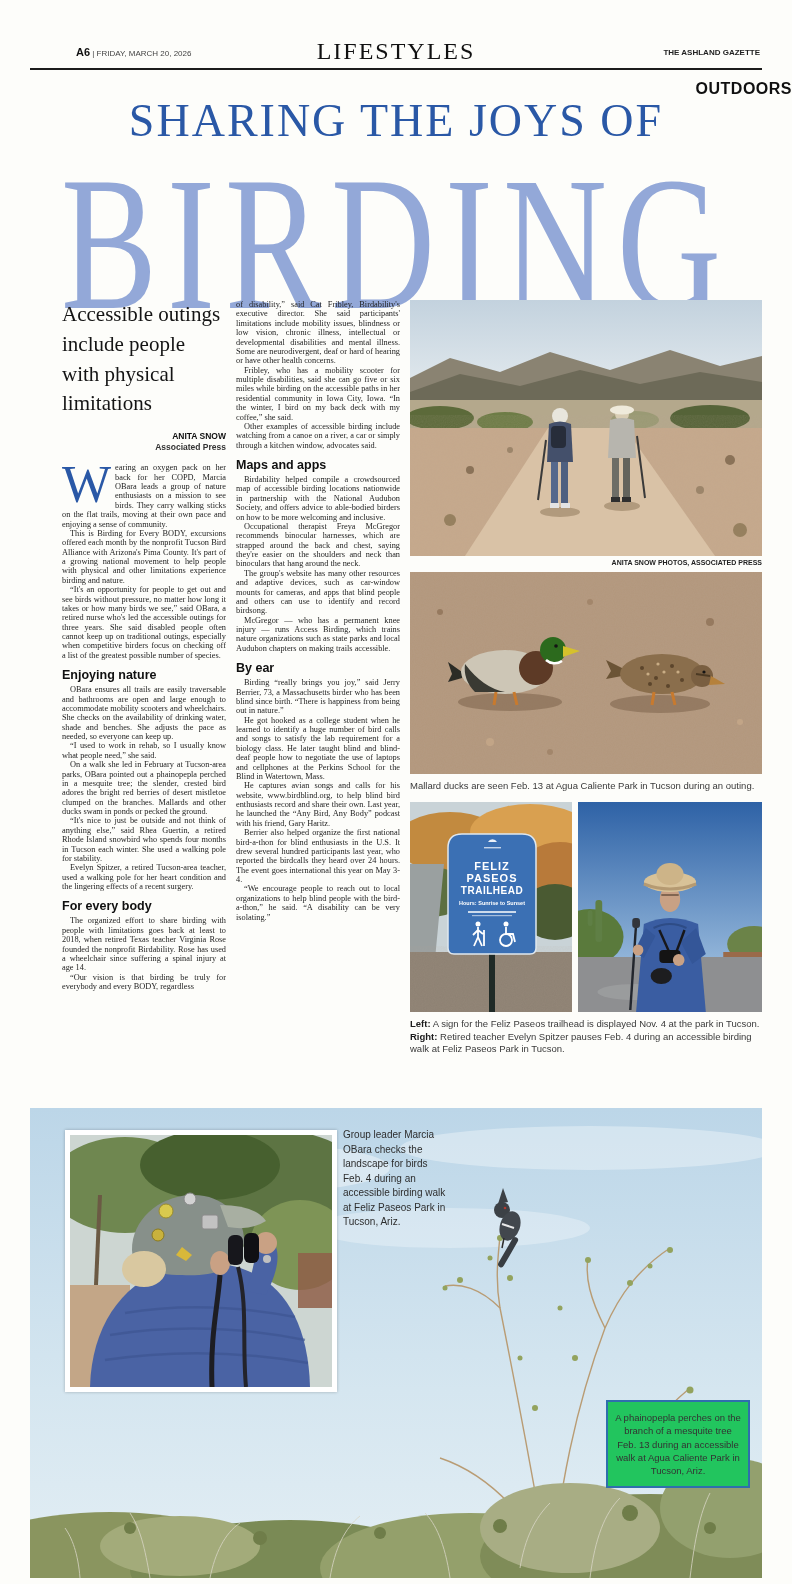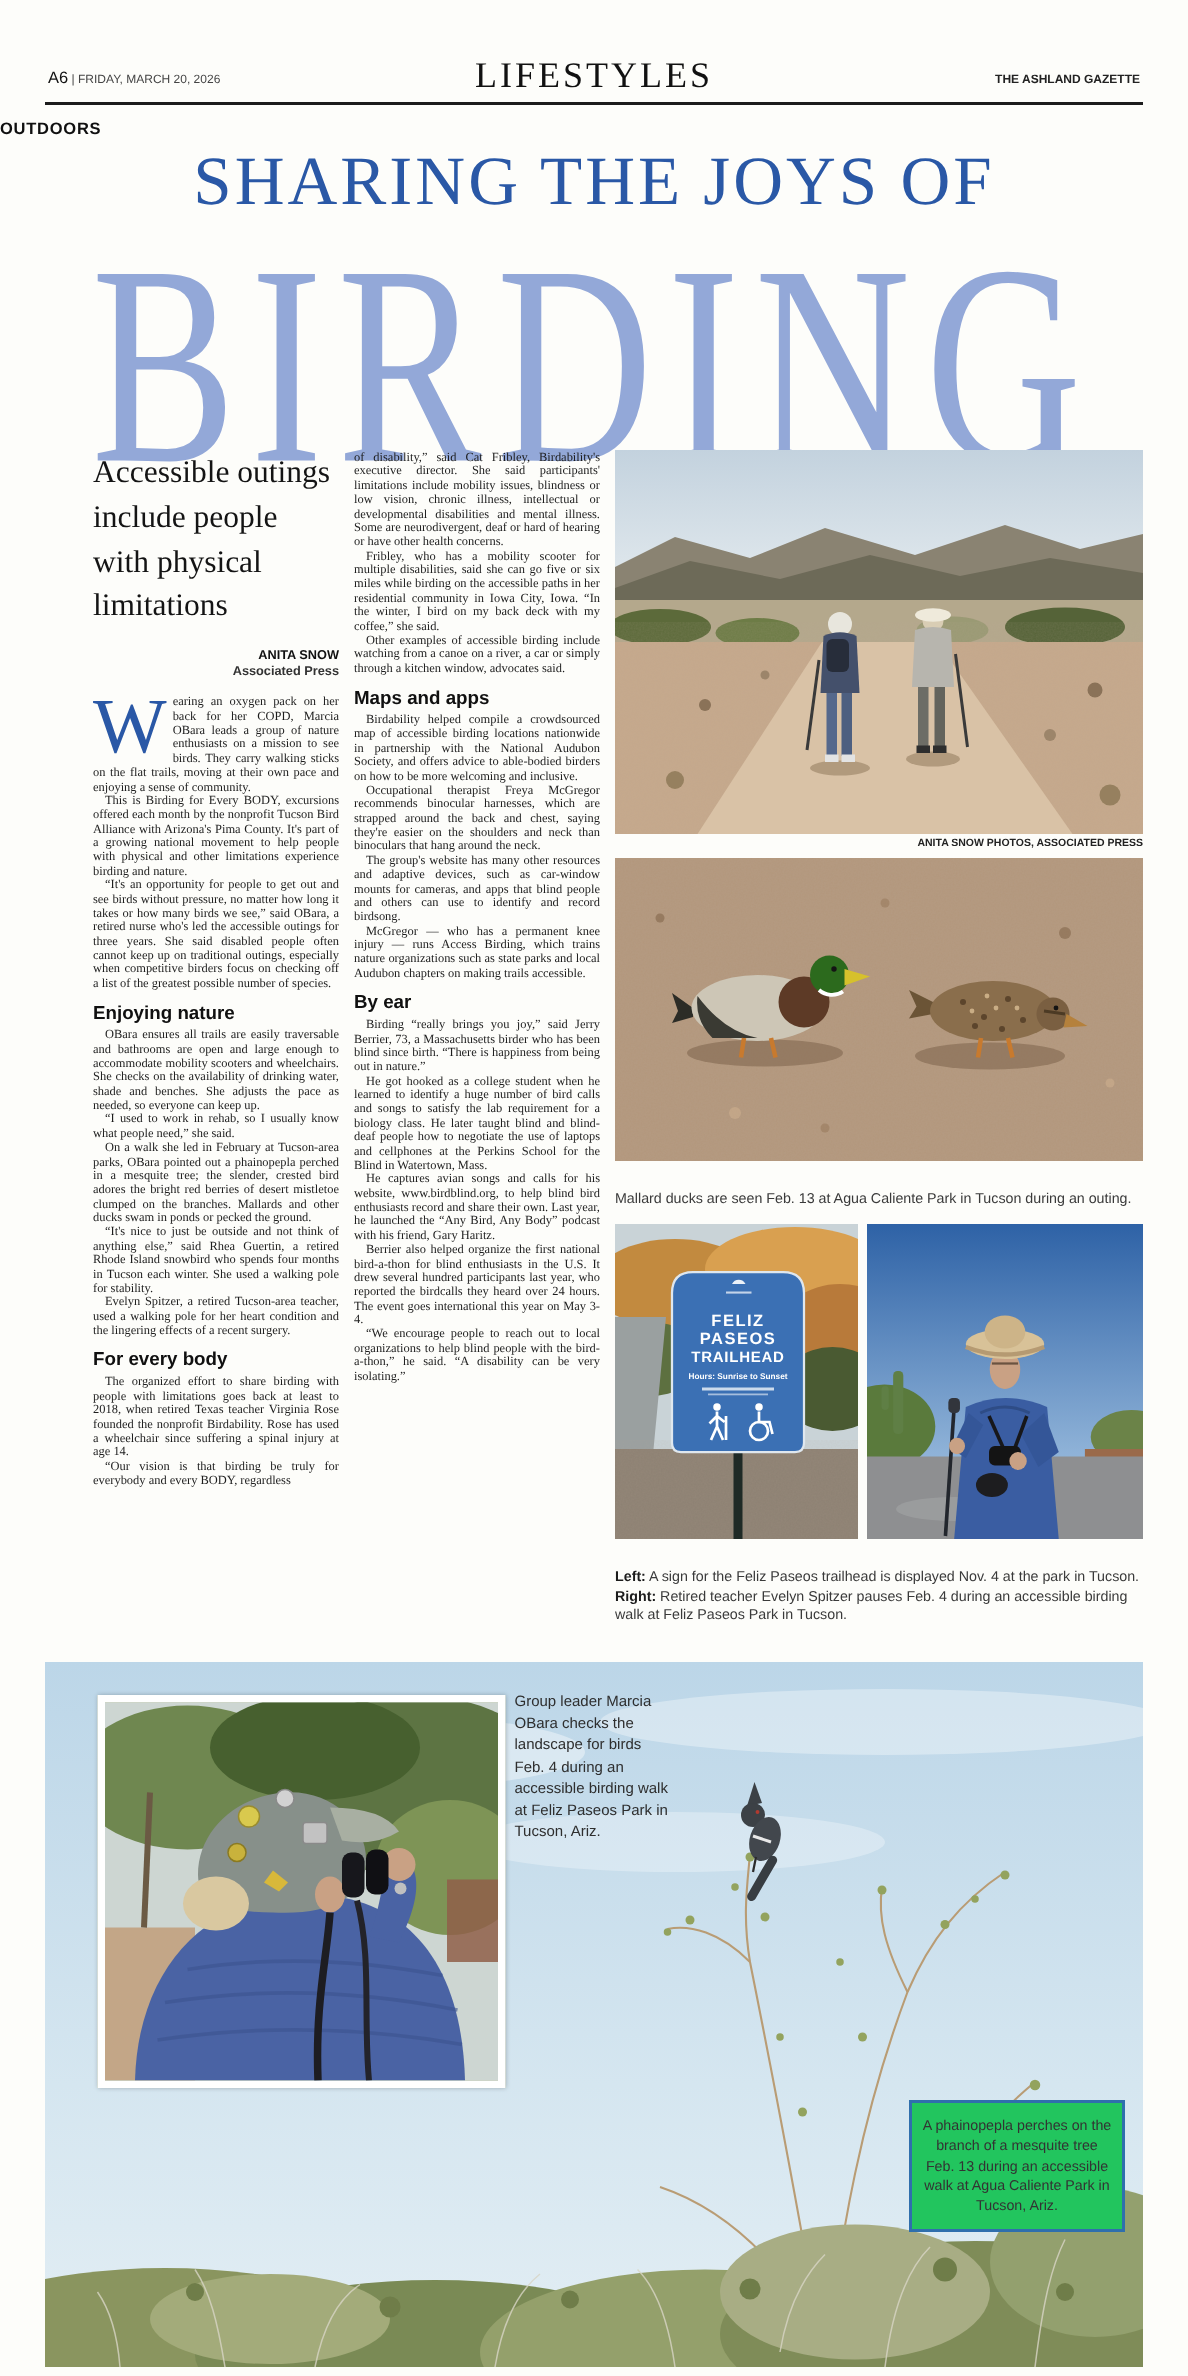--- a/index.html
+++ b/index.html
@@ -2,28 +2,28 @@
 <html><head>
 <meta charset="utf-8">
 <style>
   html,body{margin:0;padding:0;background:#e8e8e8;}
   .page{position:relative;width:792px;height:1584px;background:#fdfdfa;margin:0 auto;overflow:hidden;
         font-family:"Liberation Serif",serif;color:#1d1d1d;}
   
   .masthead{position:absolute;top:38px;left:30px;width:732px;height:30px;
             border-bottom:2px solid #1c1c1c;}
   .mh-left{position:absolute;left:2px;top:8px;font-family:"Liberation Sans",sans-serif;font-size:8px;color:#444;}
-  .mh-left .pg{font-weight:normal;font-size:11px;color:#111;}
+  .mh-left .pg{font-weight:bold;font-size:11px;color:#111;margin-left:44px;}
   .mh-center{position:absolute;left:0;right:0;top:0;text-align:center;
              font-family:"Liberation Serif",serif;font-size:24px;letter-spacing:2px;color:#111;}
   .mh-right{position:absolute;right:2px;top:10px;font-family:"Liberation Sans",sans-serif;
             font-size:8px;font-weight:bold;color:#222;}
   
-  .kicker{position:absolute;top:80px;left:0;width:100%;text-align:left;
-          font-family:"Liberation Sans",sans-serif;font-weight:bold;font-size:11px;letter-spacing:.5px;color:#101010;}
+  .kicker{position:absolute;top:80px;left:0;width:100%;text-align:right;
+          font-family:"Liberation Sans",sans-serif;font-weight:bold;font-size:16px;letter-spacing:.5px;color:#101010;}
   .h1{position:absolute;top:94px;left:0;width:100%;text-align:center;
       font-family:"Liberation Serif",serif;font-size:46px;letter-spacing:2px;color:#2a58a6;}
   .h2{position:absolute;top:150px;left:0;width:100%;text-align:center;
       font-family:"Liberation Serif",serif;font-size:144px;letter-spacing:10px;line-height:1;
       color:#93a8d8;transform:scaleY(1.32);transform-origin:top center;}
   
   .content{position:absolute;top:300px;left:62px;width:700px;height:806px;display:flex;gap:10px;}
   .col{width:164px;flex:none;overflow:hidden;}
   .deck{font-size:21px;line-height:1.42;color:#141414;margin:0 0 12px 0;}
   .byline{font-family:"Liberation Sans",sans-serif;font-size:8.5px;line-height:1.3;margin-bottom:10px;text-align:right;}
@@ -40,21 +40,21 @@
   .ph svg{display:block;width:100%;height:100%;}
   .credit{text-align:right;font-family:"Liberation Sans",sans-serif;font-weight:bold;
           font-size:7px;color:#222;margin:3px 0 2px;}
   .cap{font-family:"Liberation Sans",sans-serif;font-size:9.5px;line-height:1.35;color:#3a3a3a;}
   .cap b{color:#1c1c1c;}
   .ph1{height:256px;}
   .ph2{height:202px;margin-top:6px;}
   .row3{display:flex;gap:6px;margin-top:9px;height:210px;}
   .ph3a{width:162px;flex:none;height:100%;}
   .ph3b{flex:1;height:100%;}
-  .cap-after{margin-top:20px;}
+  .cap-after{margin-top:6px;}
   
   .bottom{position:absolute;top:1108px;left:30px;width:732px;height:470px;overflow:hidden;}
   .bottom > svg.bigph{position:absolute;inset:0;width:100%;height:100%;display:block;}
   .inset{position:absolute;left:35px;top:22px;width:262px;height:252px;border:5px solid #ffffff;
          box-shadow:0 0 3px rgba(0,0,0,.25);background:#9aa88a;}
   .inset svg{display:block;width:100%;height:100%;}
   .cap4{position:absolute;left:313px;top:20px;width:106px;font-family:"Liberation Sans",sans-serif;
         font-size:10px;line-height:1.45;color:#2e2e2e;}
   .cap5{position:absolute;right:12px;top:292px;width:126px;background:#22c55e;border:2px solid #2f6fad;
         padding:9px 7px;font-family:"Liberation Sans",sans-serif;font-size:9.5px;line-height:1.4;

